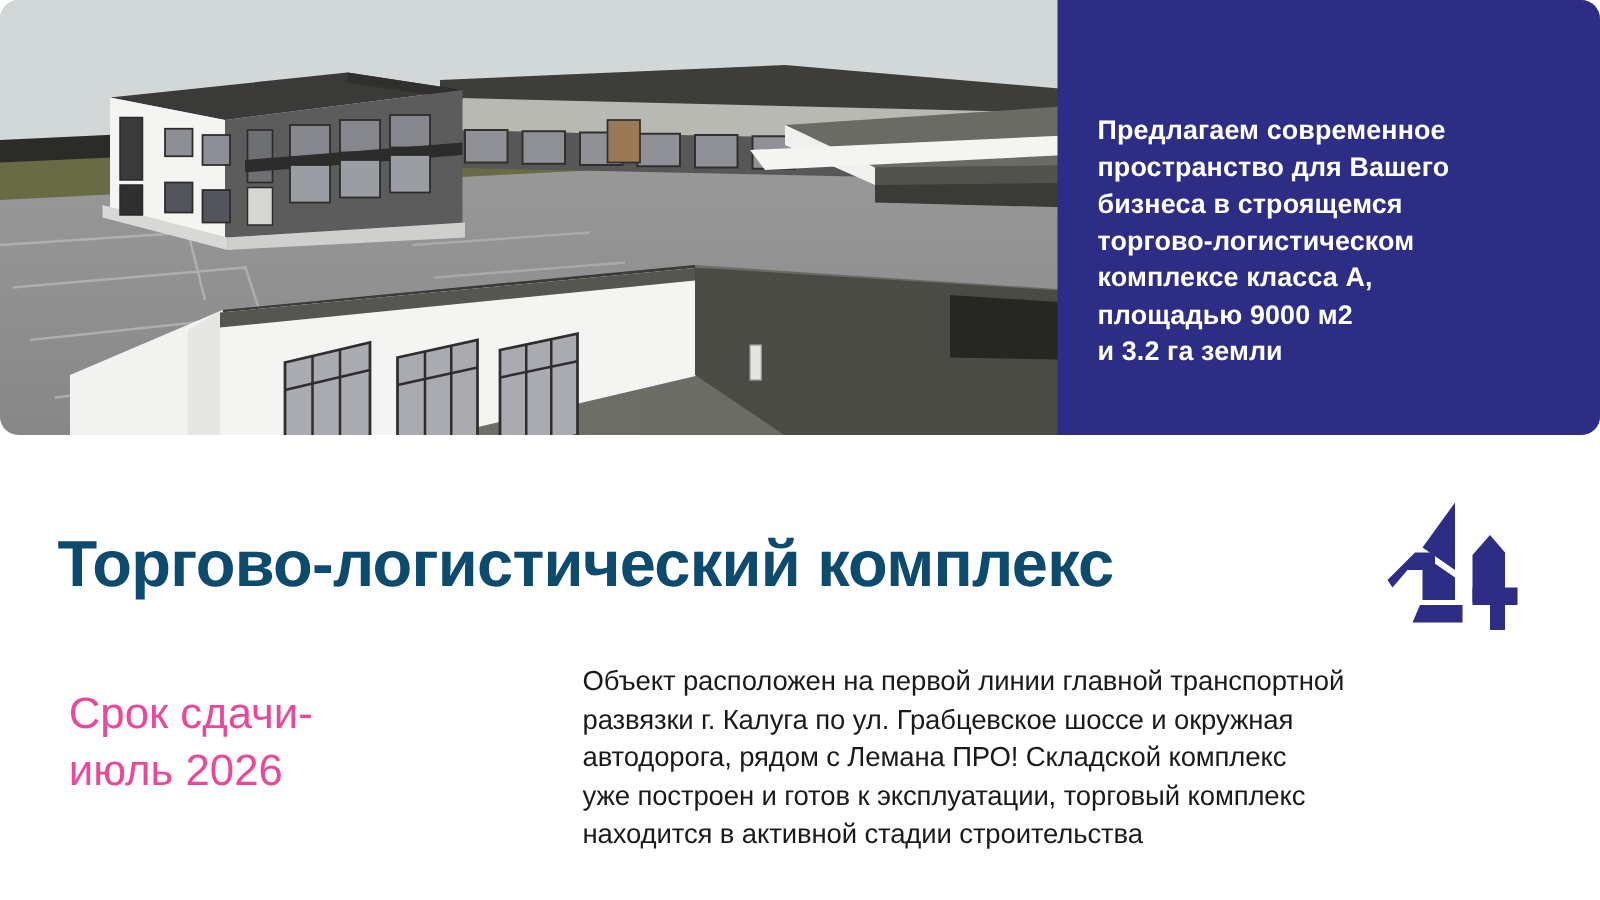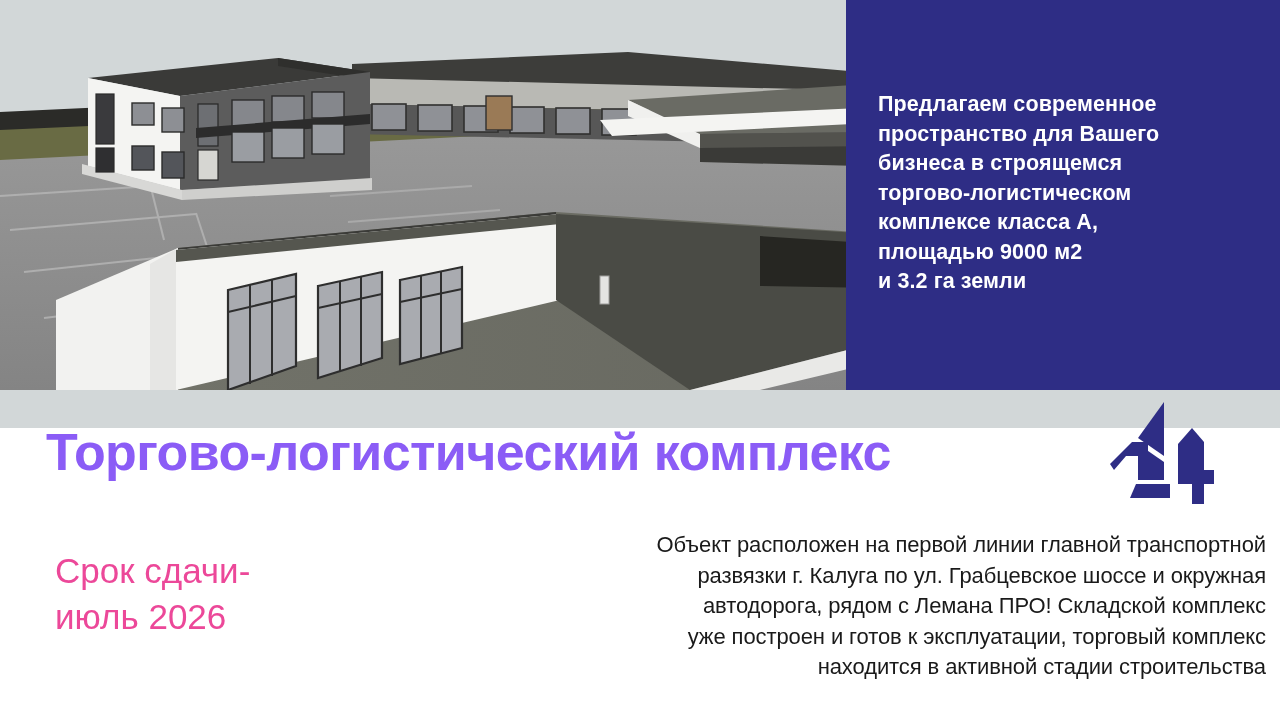--- a/index.html
+++ b/index.html
@@ -21,23 +21,24 @@
     height: 720px;
     background: #ffffff;
     overflow: hidden;
   }
 
   
   .hero {
     position: absolute;
     left: 0; top: 0;
     width: 1280px;
-    height: 428px;
+    height: 348px;
     overflow: hidden;
     background: #d2d7d8;
+    border-radius: 15px;
   }
   .render {
     position: absolute;
     left: 0; top: 0;
     width: 1280px;
     height: 390px;
     display: block;
   }
 
   
@@ -68,21 +69,21 @@
     height: 120px;
   }
   .main-title {
     position: absolute;
     left: 46px;
     top: 34px;
     margin: 0;
     font-size: 52px;
     line-height: 56px;
     font-weight: bold;
-    color: #8b5cf6;
+    color: #0c4a6e;
     letter-spacing: -0.6px;
     white-space: nowrap;
   }
   .logo {
     position: absolute;
     left: 1108px;
     top: 8px;
     width: 126px;
     height: 106px;
   }
@@ -104,21 +105,20 @@
     position: absolute;
     left: 466px;
     top: 530px;
     width: 800px;
     margin: 0;
     font-size: 22px;
     line-height: 30.5px;
     color: #1a1a1a;
     letter-spacing: -0.1px;
     white-space: pre-line;
-    text-align: right;
   }
 </style>
 </head>
 <body>
 
 <div class="slide">
 
   <div class="hero">
     <svg class="render" viewBox="0 0 1280 390" preserveAspectRatio="none" xmlns="http://www.w3.org/2000/svg">
       <defs>

